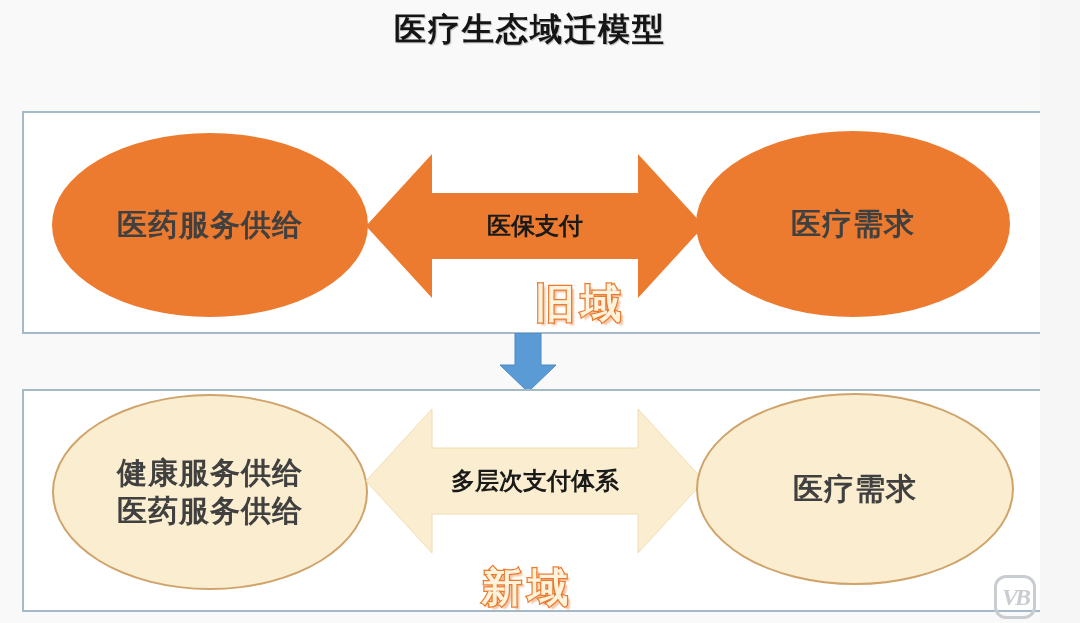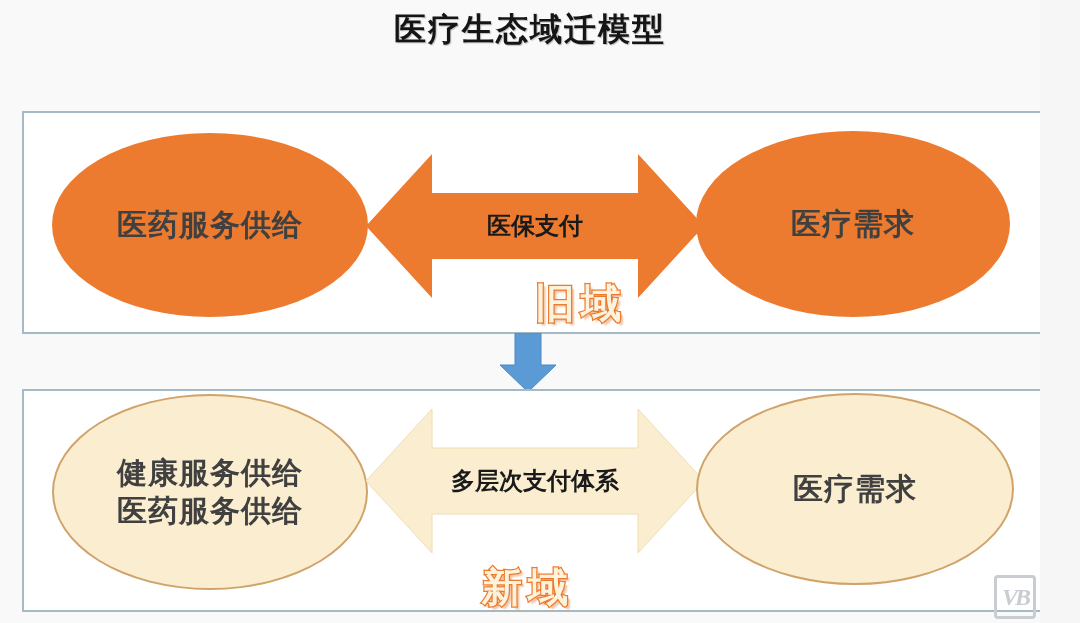--- a/index.html
+++ b/index.html
@@ -37,21 +37,21 @@
   .domain-label{position:absolute;font-weight:bold;font-size:40px;letter-spacing:6px;
                 color:#fdf3dc;-webkit-text-stroke:2.5px #ed7b2f;paint-order:stroke fill;
                 text-shadow:3px 3px 2px rgba(226,122,48,.45);white-space:nowrap;}
   .domain-label.old{left:495px;top:276px;margin-left:40px;}
   .domain-label.new{left:482px;top:560px;}
 
   .down-arrow{position:absolute;left:500px;top:333px;width:56px;height:59px;}
 
   .watermark{position:absolute;right:4px;bottom:4px;display:flex;align-items:center;
              gap:6px;color:#c9cdd1;}
-  .wm-logo{width:36px;height:38px;border:3px solid #c9cdd1;border-radius:4px;
+  .wm-logo{width:36px;height:38px;border:3px solid #c9cdd1;border-radius:12px;
            display:flex;align-items:center;justify-content:center;
            font-family:"Liberation Serif","DejaVu Serif",serif;
            font-style:italic;font-weight:bold;font-size:24px;letter-spacing:-3px;}
   .wm-name{font-size:25px;font-weight:bold;line-height:24px;letter-spacing:2px;}
   .wm-url{font-size:13px;line-height:14px;}
 </style>
 </head>
 <body>
 
 <div class="canvas">

